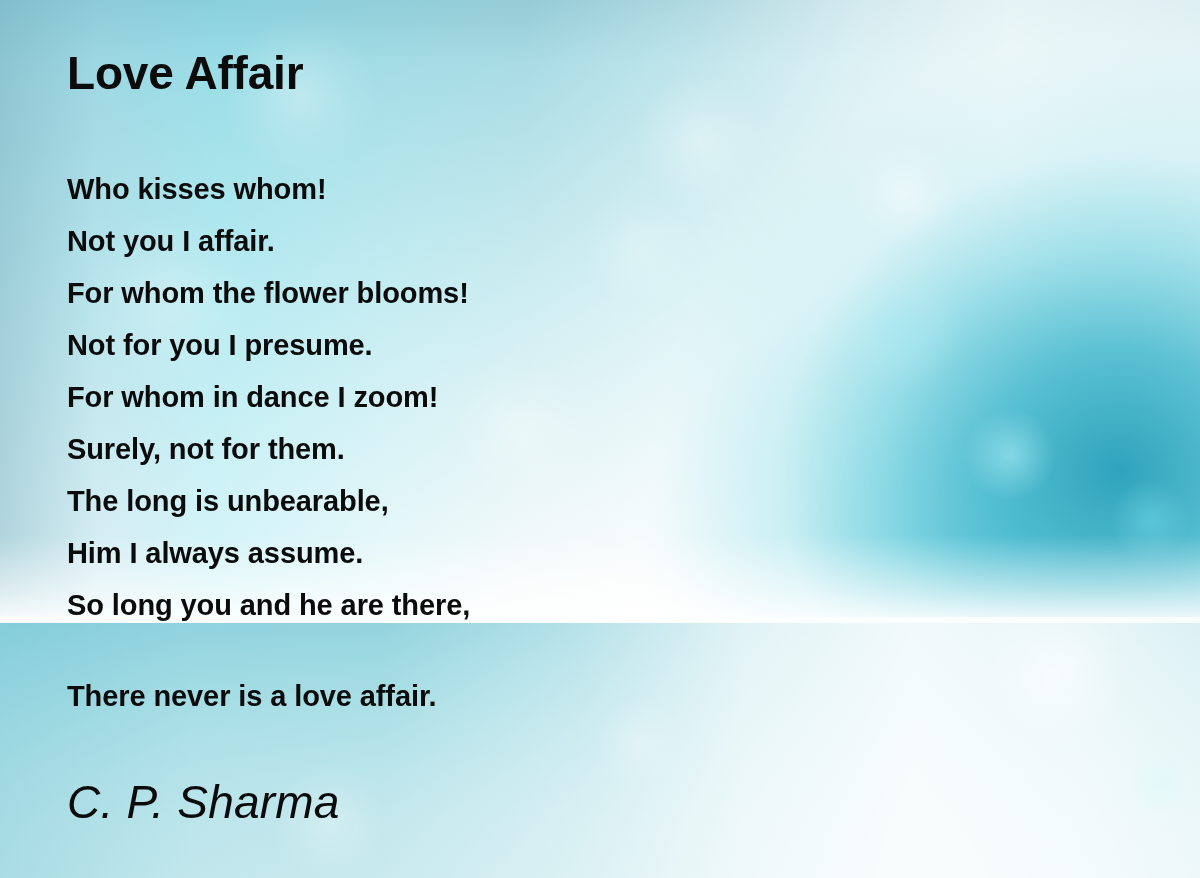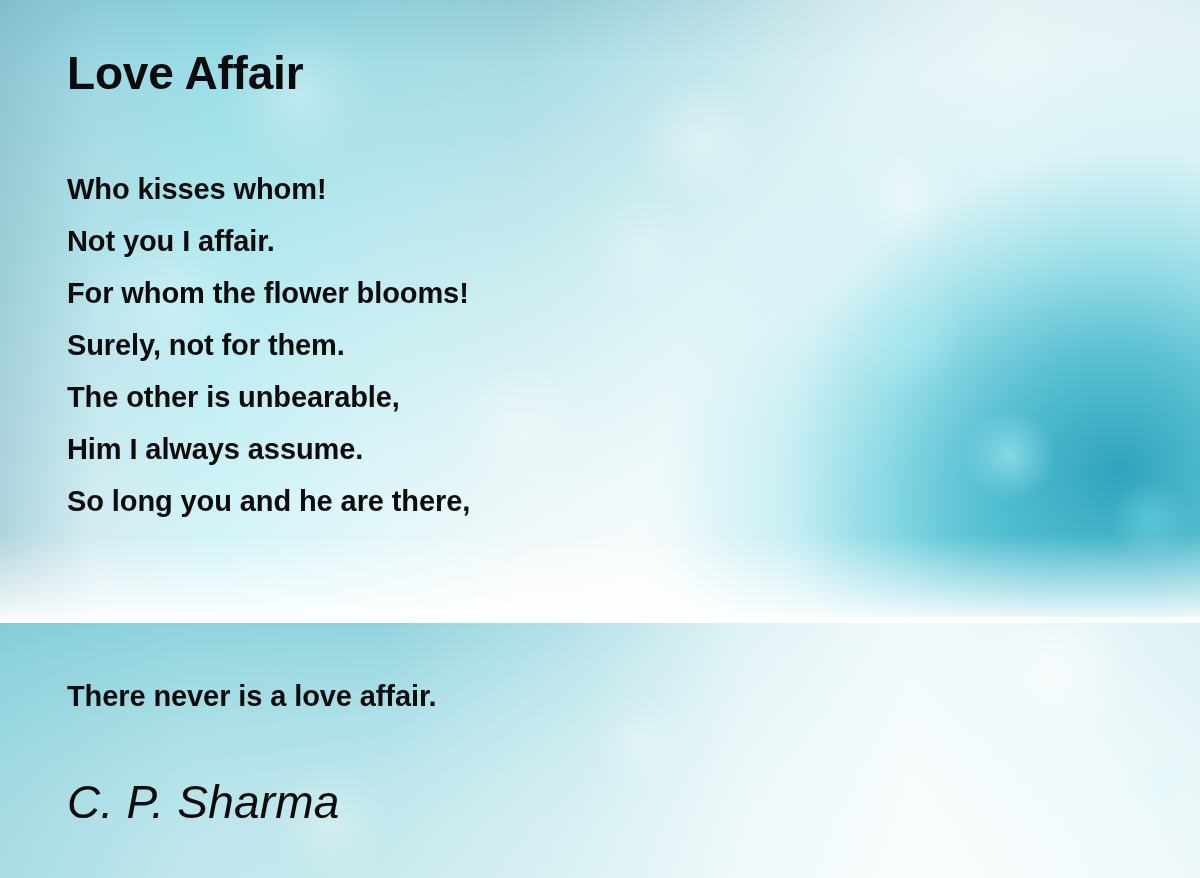--- a/index.html
+++ b/index.html
@@ -240,22 +240,24 @@
   <div id="seam-highlight"></div>
 
   <div id="content">
 
     <div id="poem-title">Love Affair</div>
 
     <div id="poem-body">
       <div class="poem-line">Who kisses whom!</div>
       <div class="poem-line">Not you I affair.</div>
       <div class="poem-line">For whom the flower blooms!</div>
+      <div class="poem-line">Not for you I presume.</div>
+      <div class="poem-line">For whom in dance I zoom!</div>
       <div class="poem-line">Surely, not for them.</div>
-      <div class="poem-line">The other is unbearable,</div>
+      <div class="poem-line">The long is unbearable,</div>
       <div class="poem-line">Him I always assume.</div>
       <div class="poem-line">So long you and he are there,</div>
     </div>
 
     <div id="poem-closing">There never is a love affair.</div>
 
     <div id="poem-author">C. P. Sharma</div>
 
   </div>
 </div>

